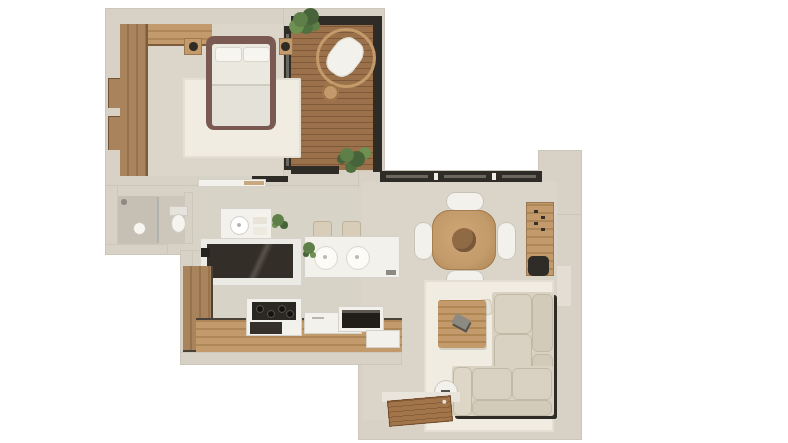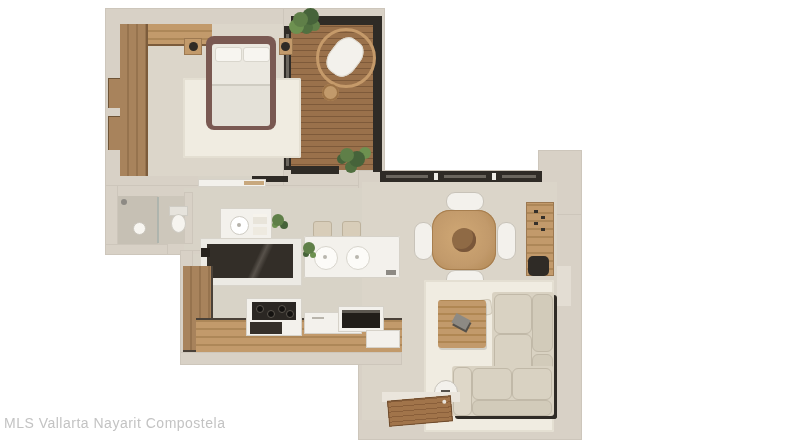--- a/index.html
+++ b/index.html
@@ -189,14 +189,13 @@
   </div>
   <div class="abs circle" style="left:434px;top:380px;width:22px;height:22px;background:var(--white-furniture);border:1px solid #c9c5bc;">
     <div class="abs" style="left:6px;top:9px;width:9px;height:4px;background:#55514b;"></div>
   </div>
 
   <div class="abs" style="left:382px;top:392px;width:78px;height:10px;background:#eae5dc;"></div>
   <div class="abs" style="left:388px;top:398px;width:64px;height:26px;background:repeating-linear-gradient(0deg,#a1744a 0 4px,#8a5f3a 4px 5px);transform:rotate(-5deg);box-shadow:inset 0 0 0 1px #6e4c2e;">
     <div class="abs circle" style="left:55px;top:4px;width:4px;height:4px;background:#e8e3da;"></div>
   </div>
 
-  <div id="watermark" class="abs" style="left:4px;top:415px;">MLS Vallarta Nayarit Compostela</div>
 </div>
 
 </body></html>

